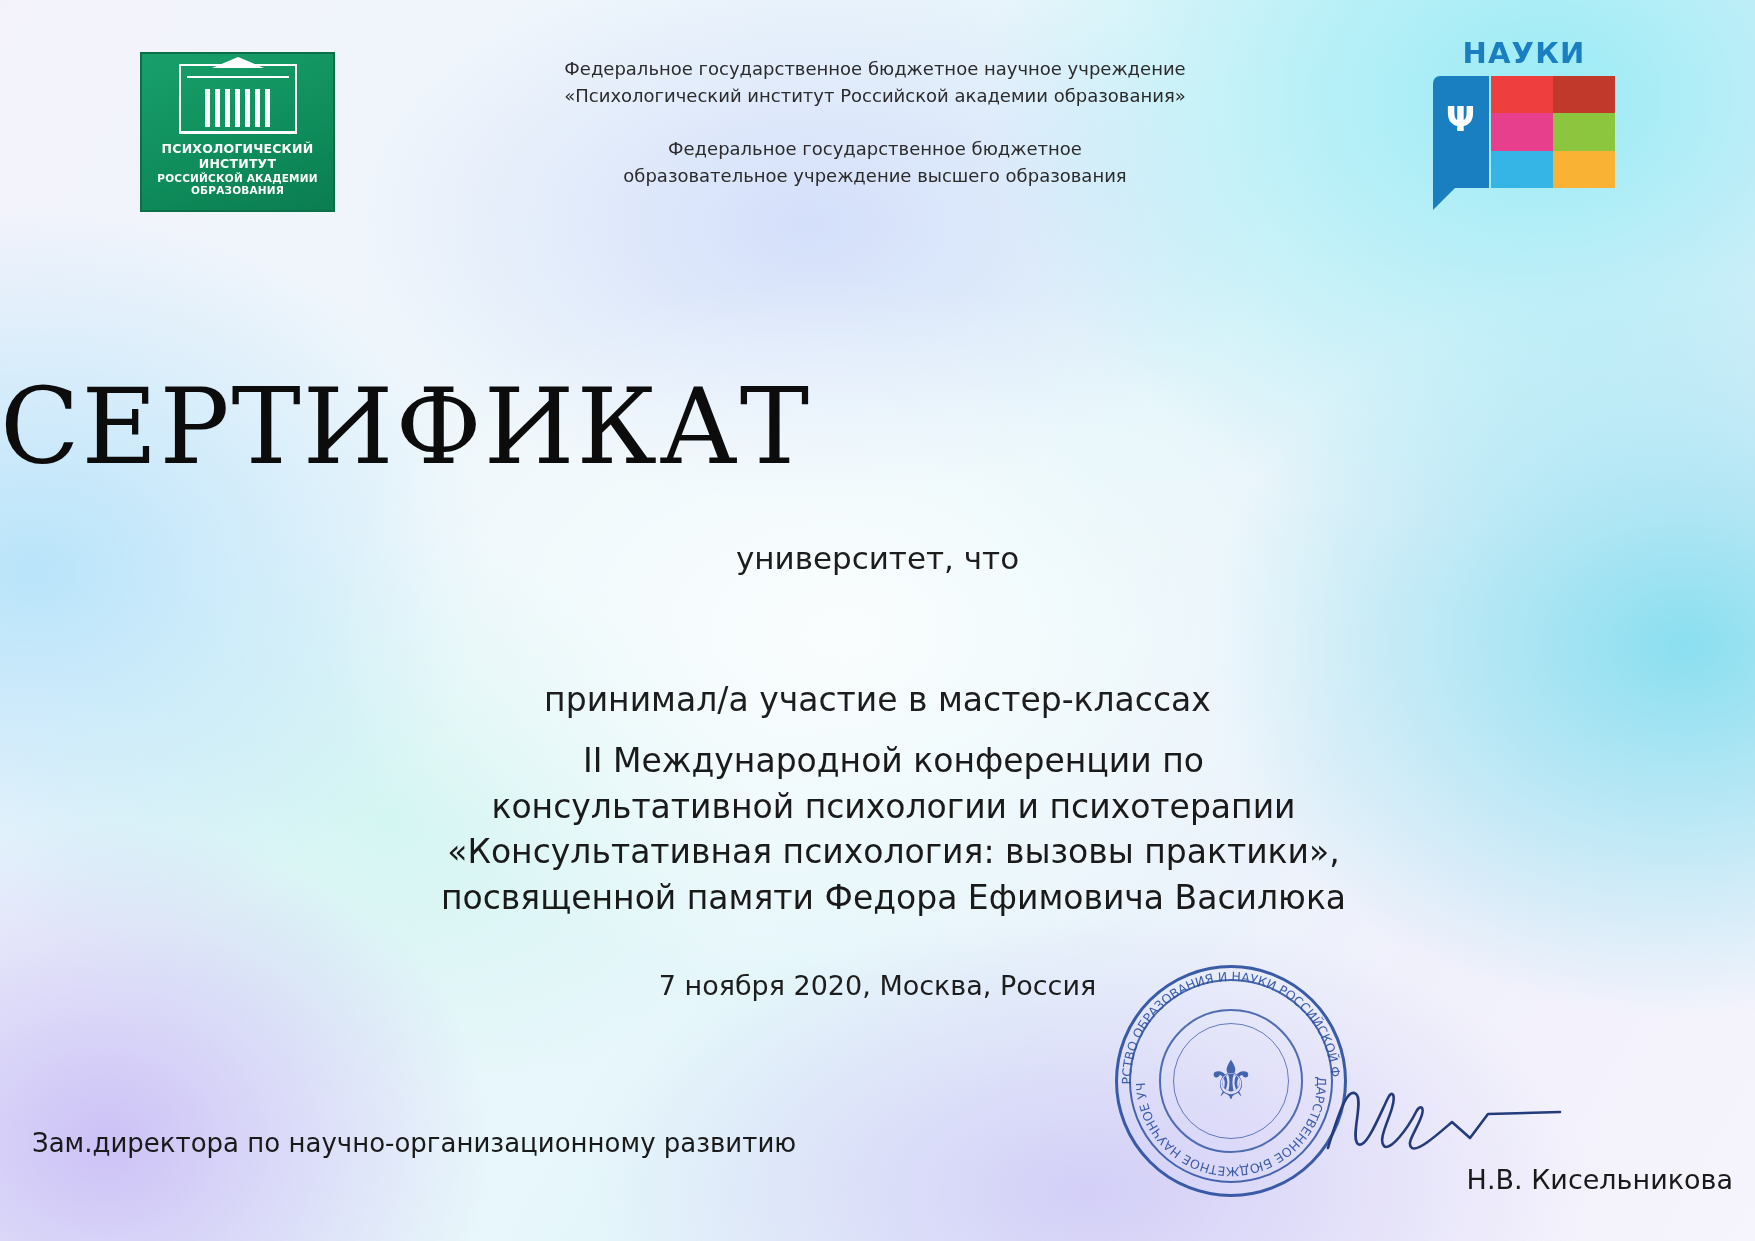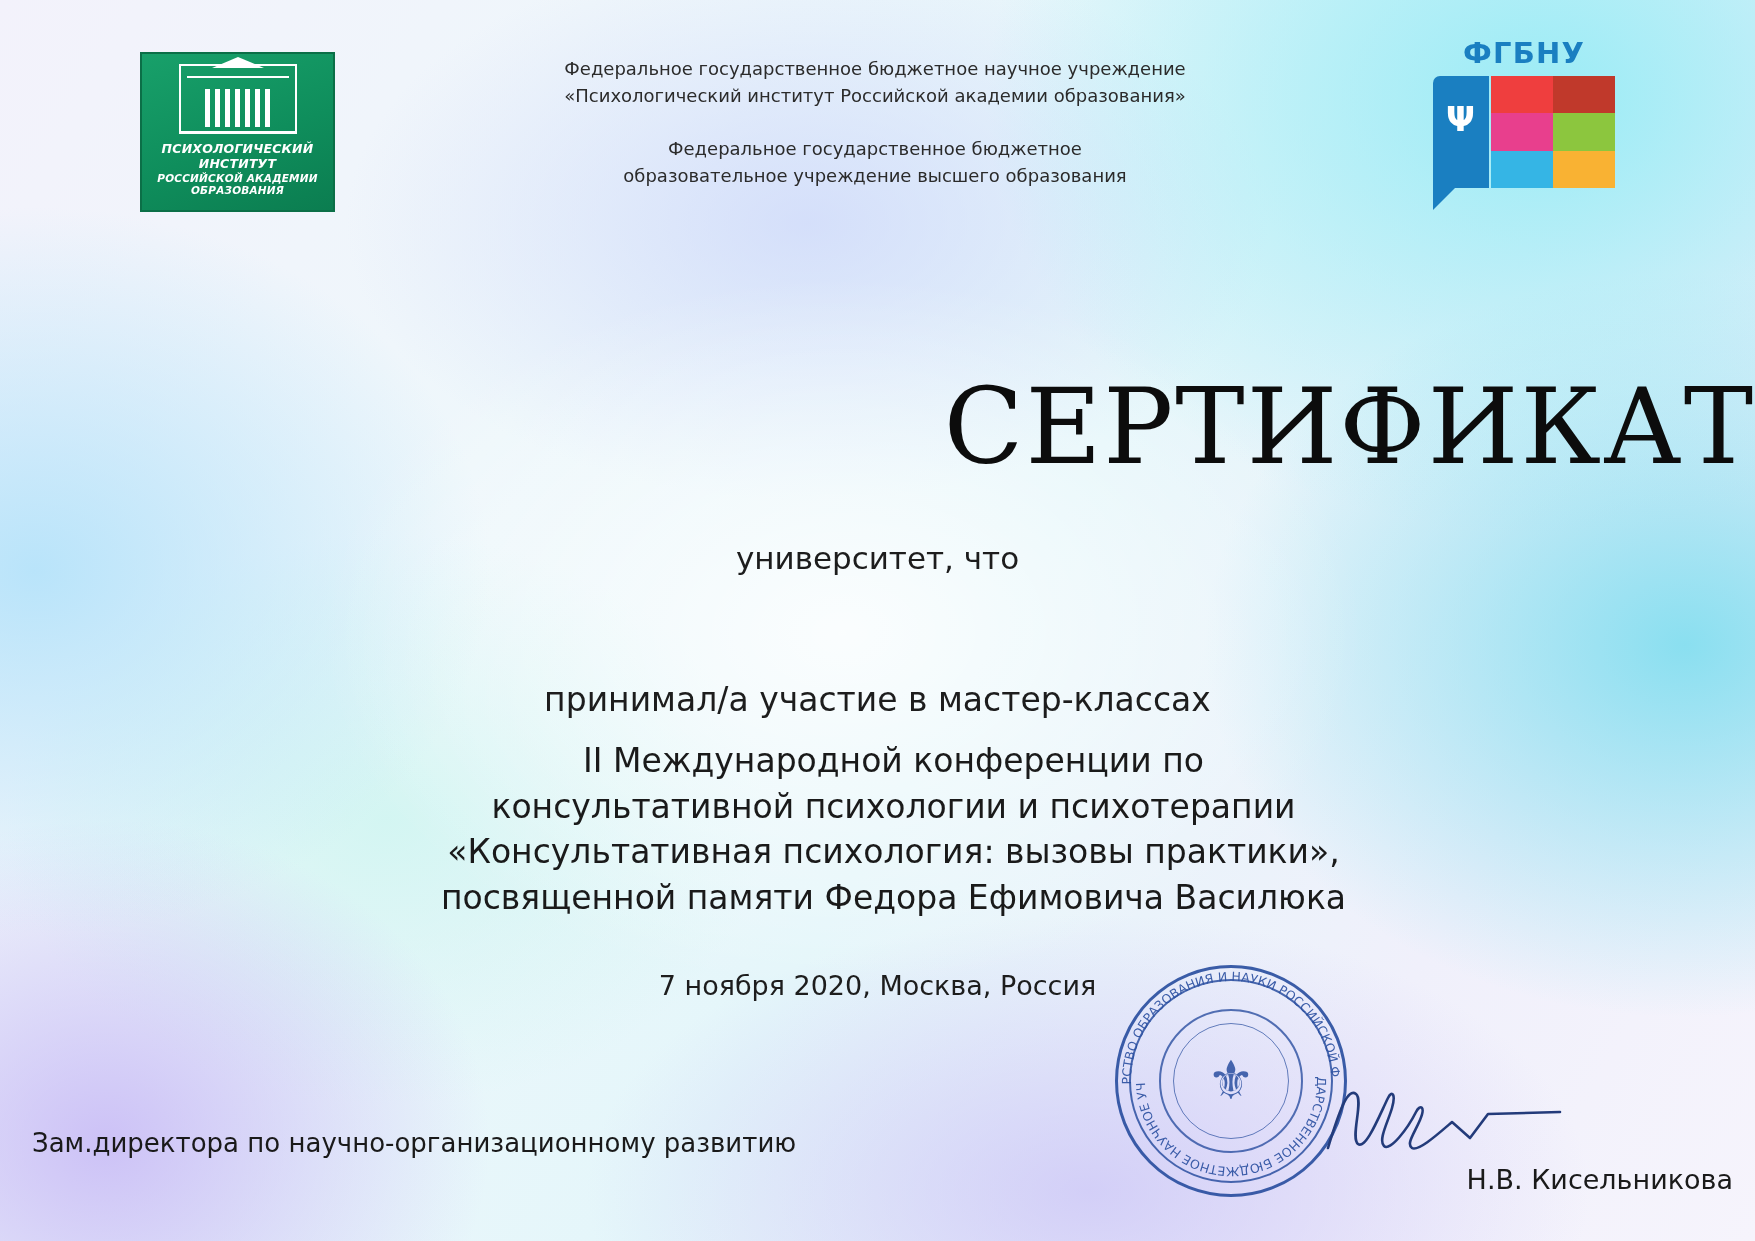--- a/index.html
+++ b/index.html
@@ -54,21 +54,20 @@
     top: 52px;
     width: 195px;
     height: 160px;
     background: linear-gradient(160deg, #18a06a 0%, #0f8e5c 55%, #0b7d50 100%);
     border: 2px solid #0b6f47;
     box-sizing: border-box;
     padding: 8px 10px;
     display: flex;
     flex-direction: column;
     align-items: center;
-    font-style: italic;
   }
   .pi-logo .building {
     width: 118px;
     height: 70px;
     border: 2px solid #ffffff;
     border-bottom-width: 3px;
     position: relative;
     box-sizing: border-box;
     display: flex;
     align-items: flex-end;
@@ -194,21 +193,21 @@
   .mgppu-logo .grid .c4 { background: #8cc63e; }
   .mgppu-logo .grid .c5 { background: #35b5e5; }
   .mgppu-logo .grid .c6 { background: #f9b233; }
 
   
   .title {
     position: absolute;
     left: 0;
     top: 375px;
     width: 100%;
-    text-align: right;
+    text-align: left;
     font-family: "DejaVu Serif", "Liberation Serif", serif;
     font-size: 104px;
     letter-spacing: 2px;
     color: #0c0c0c;
     line-height: 1;
   }
 
   .confirms {
     position: absolute;
     left: 0;
@@ -388,21 +387,21 @@
         <span class="line">Федеральное государственное бюджетное научное учреждение</span>
         <span class="line">«Психологический институт Российской академии образования»</span>
       </div>
       <div class="block2">
         <span class="line">Федеральное государственное бюджетное</span>
         <span class="line">образовательное учреждение высшего образования</span>
       </div>
     </div>
 
     <div class="mgppu-logo">
-      <div class="word">ФГБНУ</div>
+      <div class="word">НАУКИ</div>
       <div class="marks">
         <div class="pin">
           <span class="glyph">Ψ</span>
         </div>
         <div class="grid">
           <span class="c1"></span>
             <span class="c2"></span>
           <span class="c3"></span>
             <span class="c4"></span>
           <span class="c5"></span>

